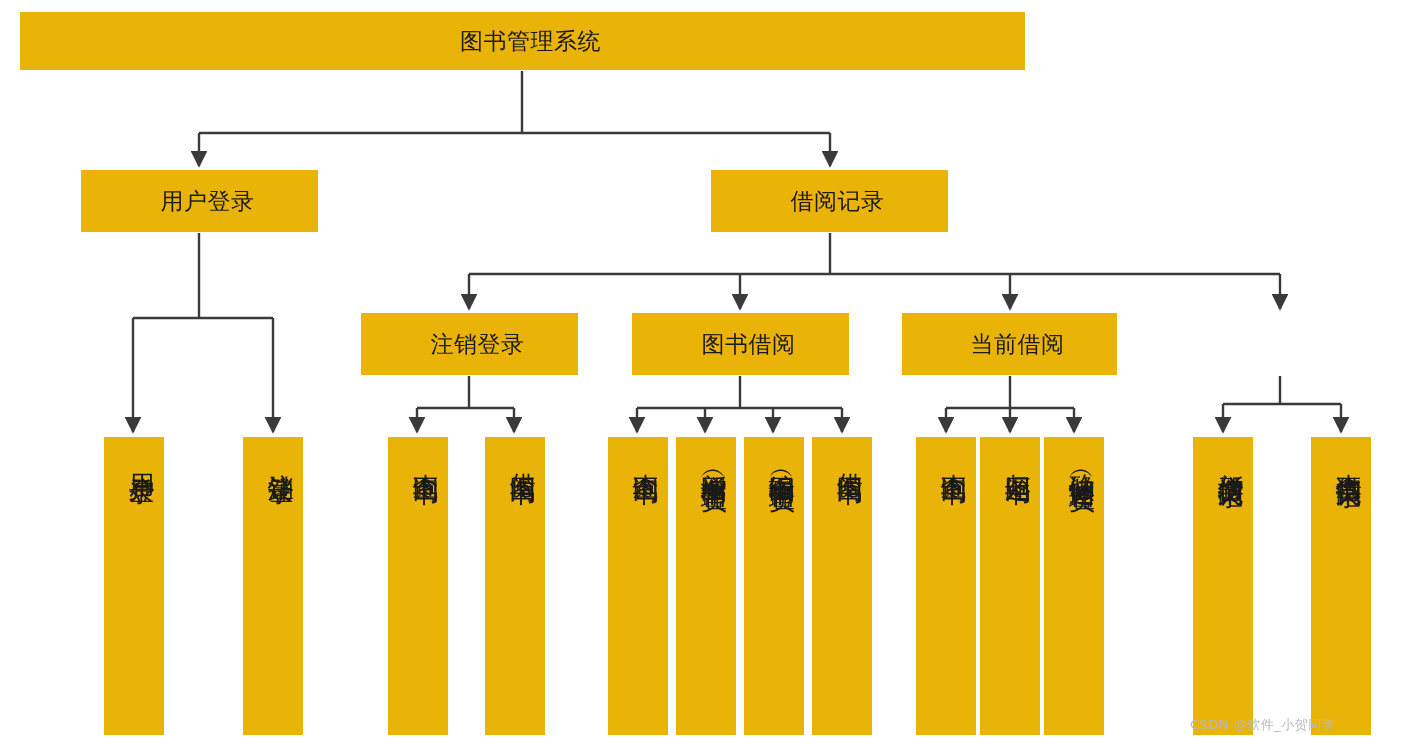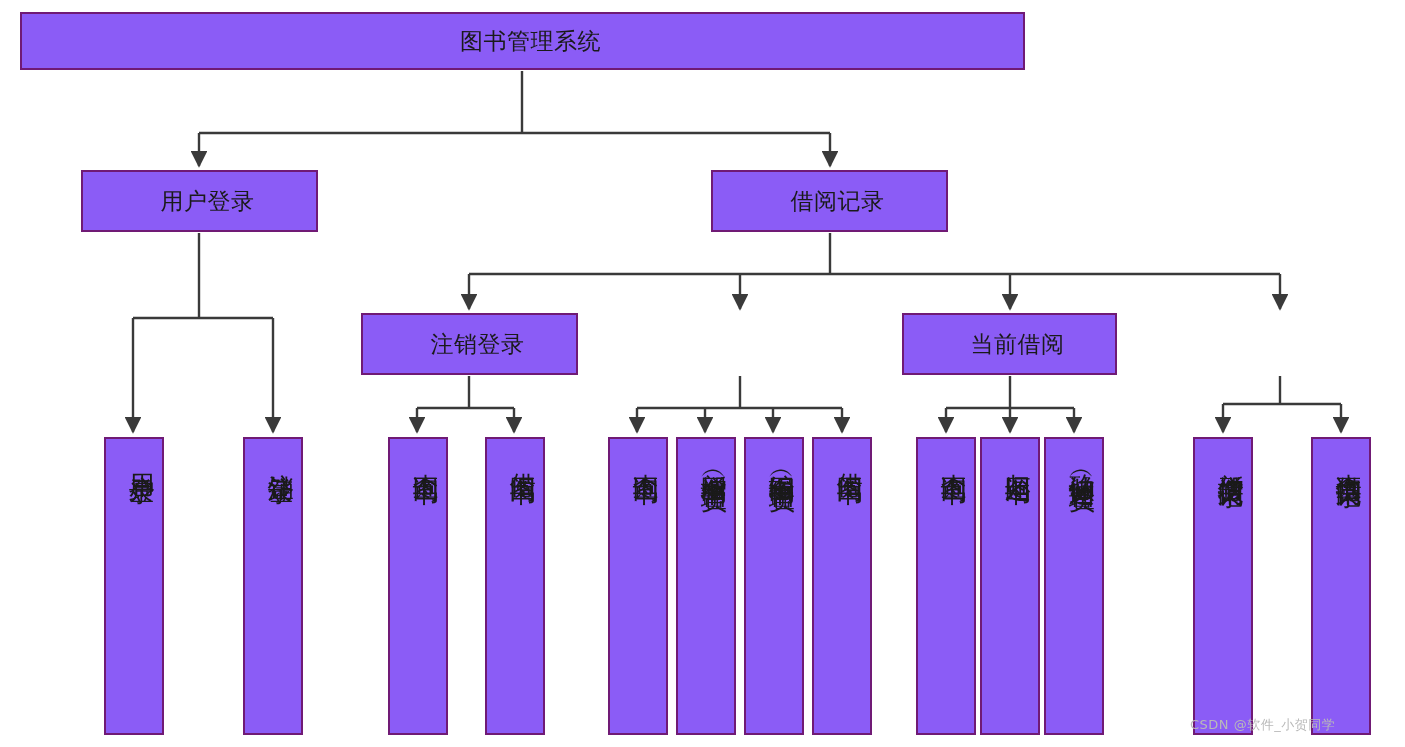--- a/index.html
+++ b/index.html
@@ -21,22 +21,22 @@
     position: absolute;
     left: 0;
     top: 0;
     width: 1405px;
     height: 747px;
     pointer-events: none;
   }
   .node {
     position: absolute;
     box-sizing: border-box;
-    border: 2px solid #701a75;
-    background: #8b5cf6;
+    border: 2px solid #eab308;
+    background: #eab308;
     display: flex;
     align-items: center;
     justify-content: center;
     color: #1a1a1a;
     padding-left: 16px;
   }
   .node .lbl {
     display: block;
     text-align: center;
     line-height: 1.22;
@@ -129,20 +129,23 @@
   <div class="node horiz" style="left:81px; top:170px; width:237px; height:62px;">
     <span class="lbl">用户登录</span>
   </div>
   <div class="node horiz" style="left:711px; top:170px; width:237px; height:62px;">
     <span class="lbl">借阅记录</span>
   </div>
 
   <div class="node horiz" style="left:361px; top:313px; width:217px; height:62px;">
     <span class="lbl">注销登录</span>
   </div>
+  <div class="node horiz" style="left:632px; top:313px; width:217px; height:62px;">
+    <span class="lbl">图书借阅</span>
+  </div>
   <div class="node horiz" style="left:902px; top:313px; width:215px; height:62px;">
     <span class="lbl">当前借阅</span>
   </div>
 
   <div class="node vert" style="left:104px; top:437px; width:60px; height:298px;">
     <span class="lbl">用户登录</span>
   </div>
   <div class="node vert" style="left:243px; top:437px; width:60px; height:298px;">
     <span class="lbl">注销登录</span>
   </div>

